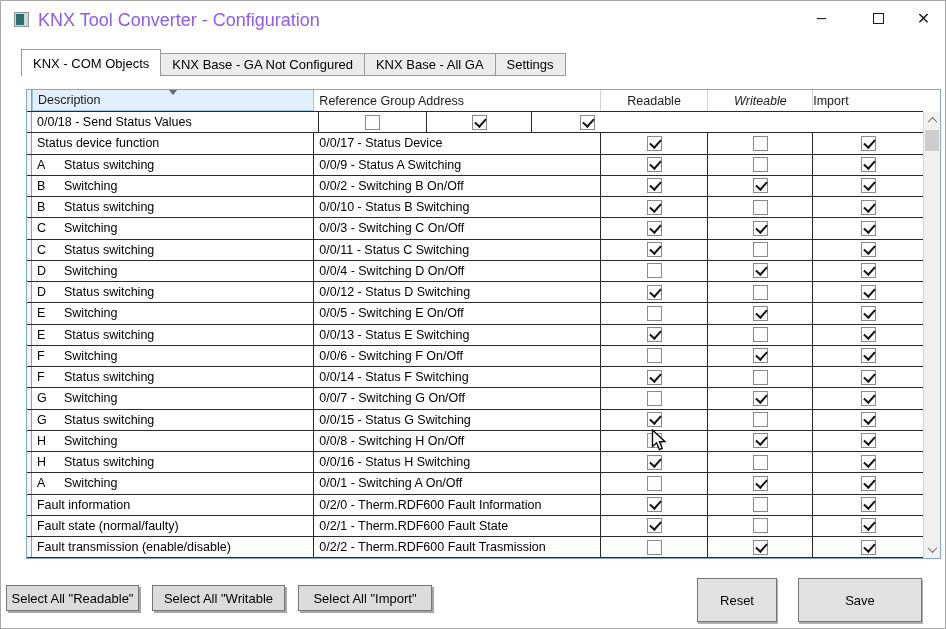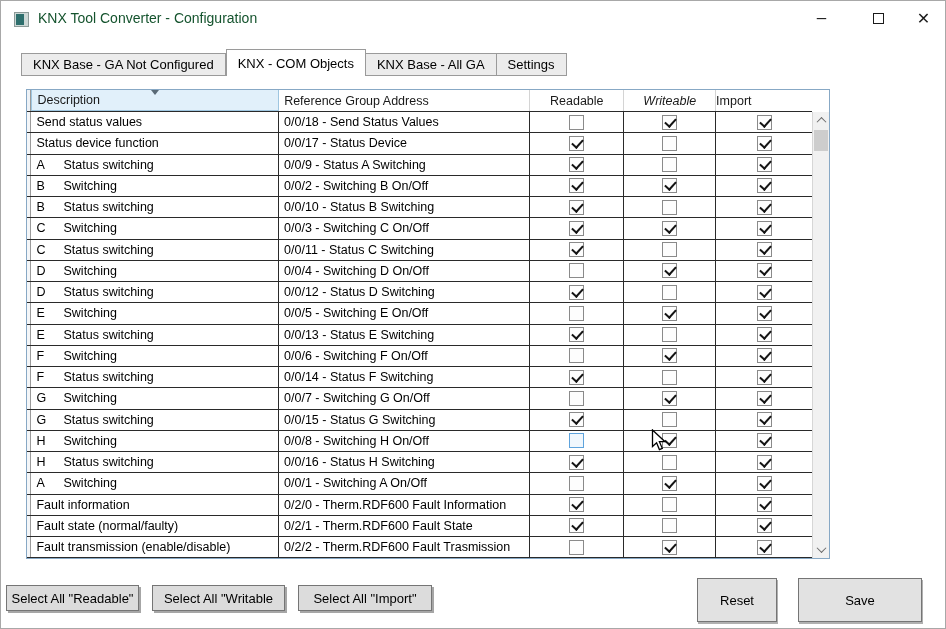--- a/index.html
+++ b/index.html
@@ -4,35 +4,35 @@
 <style>
   * { margin:0; padding:0; box-sizing:border-box; }
   html,body { width:946px; height:629px; }
   body { font-family:"Liberation Sans","DejaVu Sans",sans-serif; background:#fff; position:relative; overflow:hidden; }
   #window { position:absolute; inset:0; background:#fff; border:1px solid #a8a8a8; }
 
   
   .titlebar { position:absolute; left:0; top:0; width:100%; height:36px; background:#fff; }
   .app-icon { position:absolute; left:13px; top:11px; width:15px; height:15px; background:#cdd8d6; border:1px solid #8c9a98; }
   .app-icon::before { content:''; position:absolute; left:1px; top:1px; width:8px; height:11px; background:#2e6f6d; }
-  .title-text { position:absolute; left:37px; top:9px; font-size:14px; color:#14532d; }
+  .title-text { position:absolute; left:37px; top:9px; font-size:18px; color:#8b5cf6; }
   .win-btn { position:absolute; top:0; width:45px; height:34px; display:flex; align-items:center; justify-content:center; font-size:15px; color:#1a1a1a; cursor:default; }
   .win-btn.min { left:798px; font-size:17px; }
   .win-btn.max { left:855px; }
   .max-glyph { width:11px; height:11px; border:1.4px solid #1a1a1a; display:inline-block; }
   .win-btn.close { left:900px; font-size:16px; }
 
   
   .tabstrip { position:absolute; left:20px; top:48px; height:27px; display:flex; align-items:flex-end; }
   .tab { height:23px; background:#ececec; border:1px solid #9a9a9a; border-left:none; padding:0 11px; font-size:13px; display:flex; align-items:center; color:#000; white-space:nowrap; }
   .tab:first-child { border-left:1px solid #9a9a9a; }
   .tab.active { height:27px; background:#fff; border:1px solid #9a9a9a; border-bottom:none; position:relative; z-index:2; }
 
   
-  .grid { position:absolute; left:25px; top:88px; width:804px; height:470px; background:#fff; border:1px solid #87a8c5;padding-left:28px; }
+  .grid { position:absolute; left:25px; top:88px; width:915px; height:470px; background:#fff; border:1px solid #87a8c5;padding-left:28px; }
   .grid-header { position:absolute; left:0; top:0; right:17px; height:22px; display:flex; border-bottom:1px solid #2a2a2a; background:#fff; }
   .hcell { font-size:12.5px; color:#1a1a1a; display:flex; align-items:center; border-right:1px solid #d4d4d4; position:relative; }
   .hcell.strip-h { width:5px; background:#eef2f6; border-right:1px solid #9a9a9a; }
   .hcell.desc-h { width:283px; padding-left:5px; background:#e1f0fa; border:1px solid #9ec6e0; border-top:none; }
   .hcell.ref-h { width:287px; padding-left:5px; }
   .hcell.read-h { width:108px; justify-content:center; }
   .hcell.write-h { width:105px; justify-content:center;font-style:italic; }
   .hcell.import-h { width:110px; border-right:none; }
   .sort-arrow { position:absolute; top:0; left:50%; margin-left:-4px; width:0; height:0;
     border-left:4px solid transparent; border-right:4px solid transparent; border-top:5px solid #5a6a76; }
@@ -86,22 +86,22 @@
     <span class="app-icon"></span>
     <span class="title-text">KNX Tool Converter - Configuration</span>
     <div class="win-btn min">–</div>
     <div class="win-btn max">
       <span class="max-glyph"></span>
     </div>
     <div class="win-btn close">✕</div>
   </div>
 
   <div class="tabstrip">
+    <div class="tab active">KNX - COM Objects</div>
     <div class="tab">KNX Base - GA Not Configured</div>
-    <div class="tab active">KNX - COM Objects</div>
     <div class="tab">KNX Base - All GA</div>
     <div class="tab">Settings</div>
   </div>
 
   <div class="grid">
     <div class="grid-header">
       <div class="hcell strip-h"></div>
       <div class="hcell desc-h">
         <span class="sort-arrow"></span>
         <span>Description</span>
@@ -116,24 +116,20 @@
         <span>Writeable</span>
       </div>
       <div class="hcell import-h">
         <span>Import</span>
       </div>
     </div>
 
     <div class="grid-body">
         <div class="row">
     <div class="cell strip"></div>
-    <div class="cell desc">
-      <span class="desc-prefix"></span>
-      <span>Send status values</span>
-    </div>
     <div class="cell ref">
       <span>0/0/18 - Send Status Values</span>
     </div>
     <div class="cell chk read">
       <span class="checkbox"></span>
     </div>
     <div class="cell chk write">
       <span class="checkbox checked"></span>
     </div>
     <div class="cell chk import">

